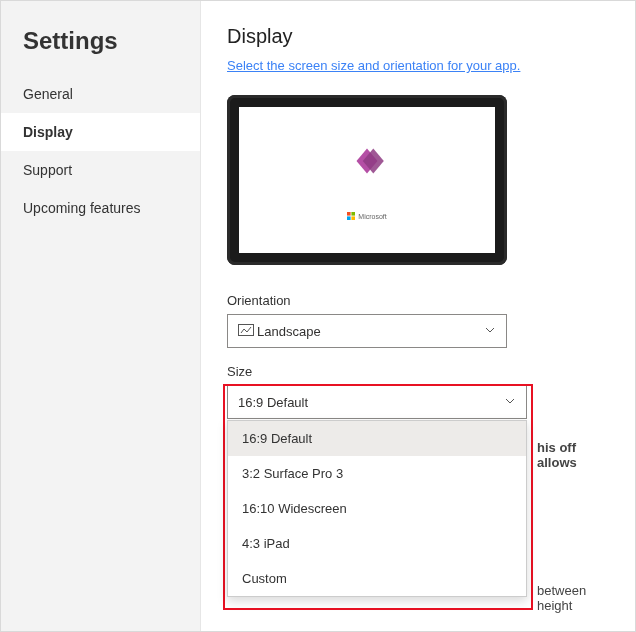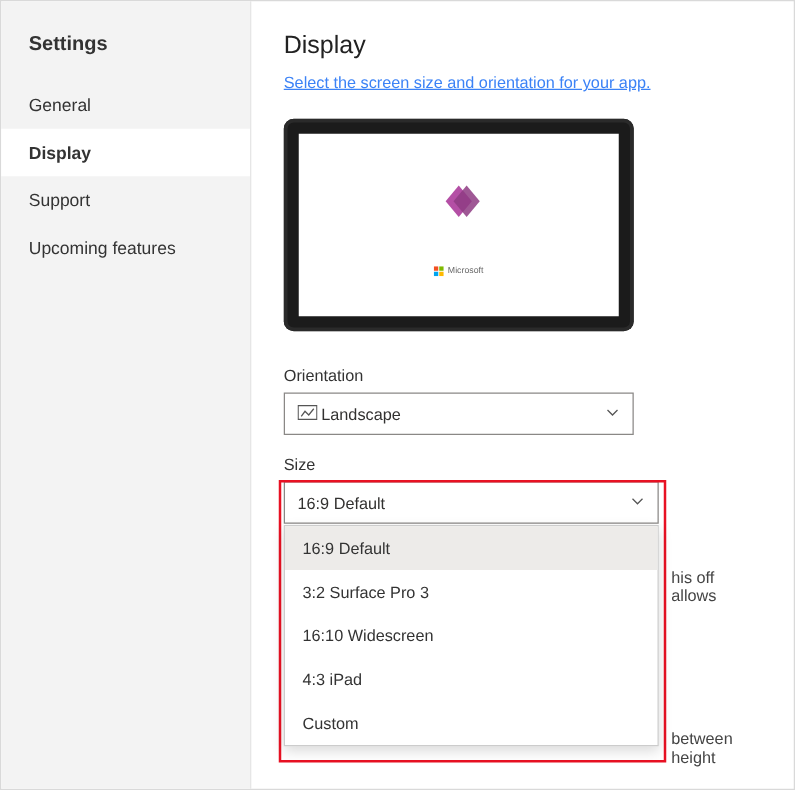--- a/index.html
+++ b/index.html
@@ -17,21 +17,21 @@
     height: 100%;
     border: 1px solid #d9d9d9;
   }
   .sidebar {
     width: 200px;
     background: #f3f3f3;
     padding: 18px 0 0 0;
     border-right: 1px solid #e6e6e6;
   }
   .sidebar h1 {
-    font-size: 16px;
+    font-size: 24px;
     font-weight: 600;
     padding: 8px 22px 20px 22px;
     color: #333;
   }
   .nav-item {
     padding: 11px 22px;
     font-size: 14px;
     color: #333;
     cursor: pointer;
   }
@@ -215,21 +215,21 @@
       <div class="field-label">Size</div>
       <div class="dropdown" style="width:300px">
         <span>16:9 Default</span>
         <span class="chevron">
           <svg viewBox="0 0 12 12">
               <polyline points="2,4 6,8 10,4" fill="none" stroke="#555" stroke-width="1"></polyline>
             </svg>
         </span>
       </div>
 
-      <span class="behind-text" style="left:310px; top:90px;">his off allows</span>
+      <span class="behind-text" style="left:310px; top:76px;font-weight:bold;">his off allows</span>
       <span class="behind-text" style="left:310px; top:219px;">between height</span>
       <span class="behind-text" style="left:30px; top:213px;">this automatically maintains the rati</span>
 
       <div class="dropdown-list" style="top:56px;">
         <div class="dropdown-option selected">
           <span>16:9 Default</span>
         </div>
         <div class="dropdown-option">
           <span>3:2 Surface Pro 3</span>
         </div>

